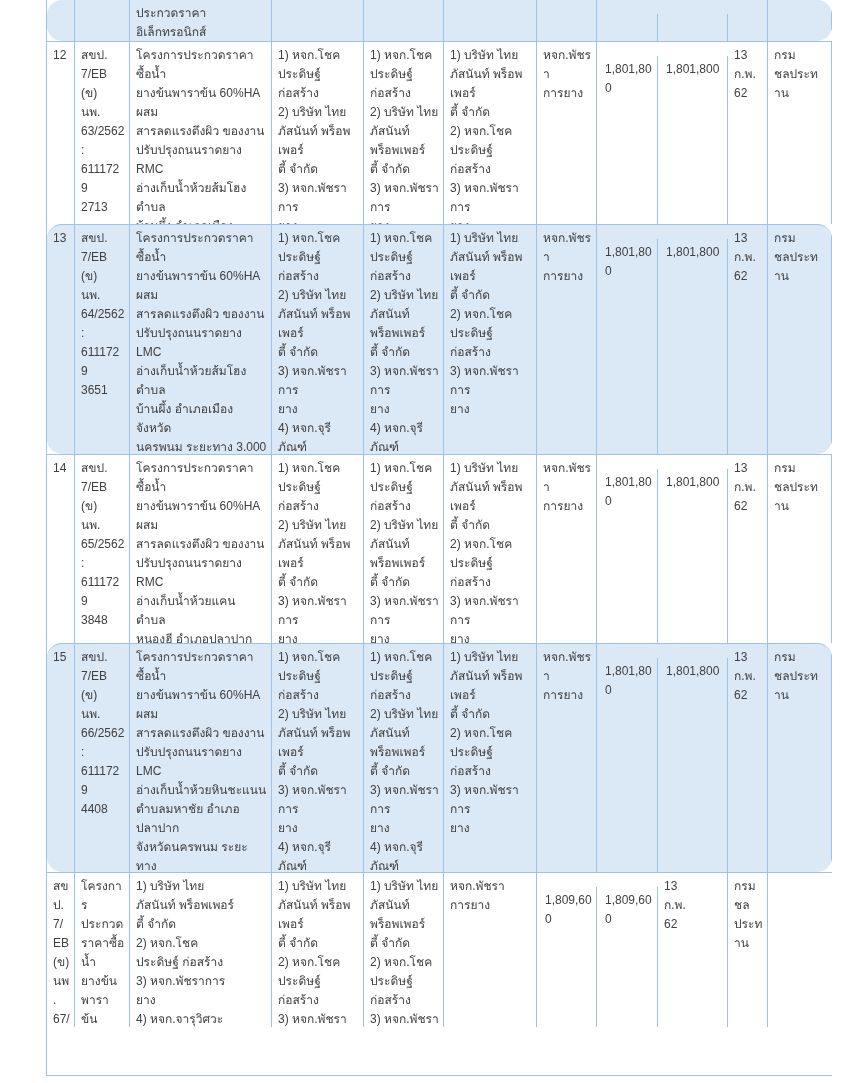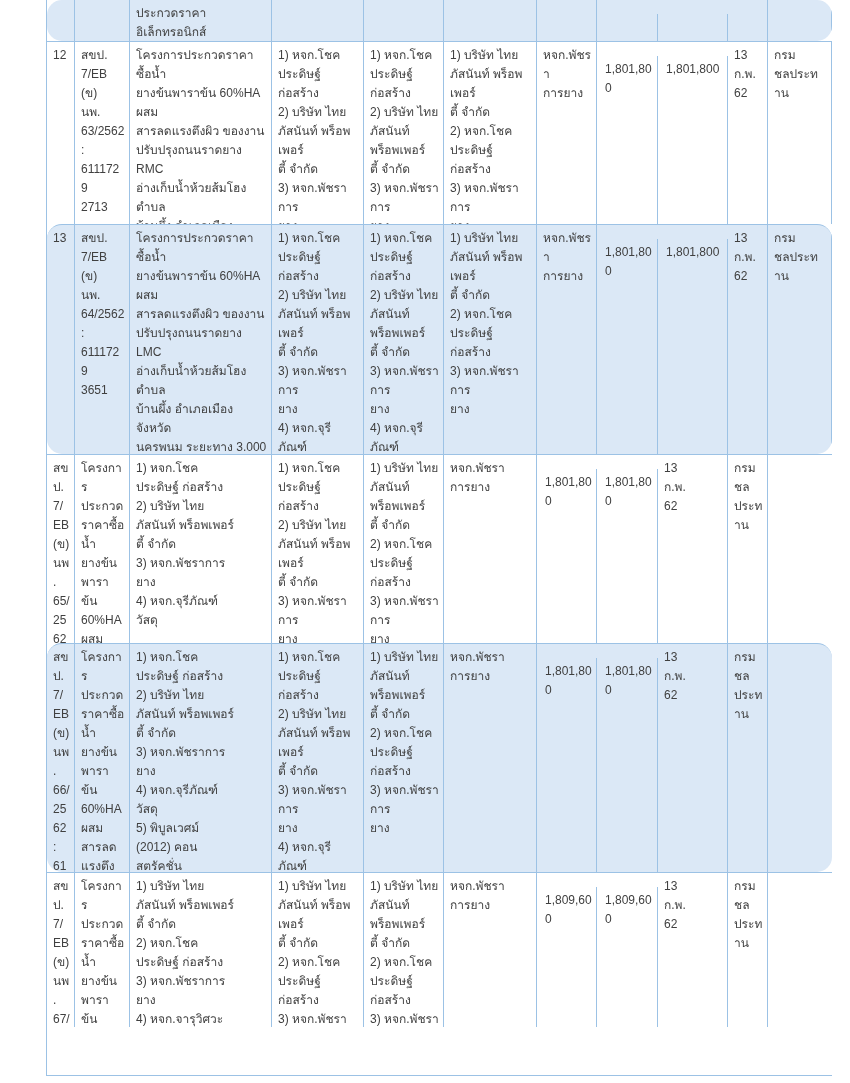--- a/index.html
+++ b/index.html
@@ -162,20 +162,21 @@
         <div class="cell p1">1,801,800</div>
         <div class="cell p2">1,801,800</div>
         <div class="cell date">13
 ก.พ.
 62</div>
         <div class="cell agency">กรม
 ชลประท
 าน</div>
       </div>
       <div class="row" style="height: 189px; grid-template-columns: 28px 55px 142px 92px 80px 93px 60px 61px 70px 40px 64px;">
+        <div class="cell no">14</div>
         <div class="cell code">สขป.
 7/EB (ข)
 นพ.
 65/2562
 :
 6111729
 3848</div>
         <div class="cell desc">โครงการประกวดราคาซื้อน้ำ
 ยางข้นพาราข้น 60%HA ผสม
 สารลดแรงตึงผิว ของงาน
@@ -216,20 +217,21 @@
         <div class="cell p1">1,801,800</div>
         <div class="cell p2">1,801,800</div>
         <div class="cell date">13
 ก.พ.
 62</div>
         <div class="cell agency">กรม
 ชลประท
 าน</div>
       </div>
       <div class="row shaded" style="height: 229px; grid-template-columns: 28px 55px 142px 92px 80px 93px 60px 61px 70px 40px 64px;">
+        <div class="cell no">15</div>
         <div class="cell code">สขป.
 7/EB (ข)
 นพ.
 66/2562
 :
 6111729
 4408</div>
         <div class="cell desc">โครงการประกวดราคาซื้อน้ำ
 ยางข้นพาราข้น 60%HA ผสม
 สารลดแรงตึงผิว ของงาน

